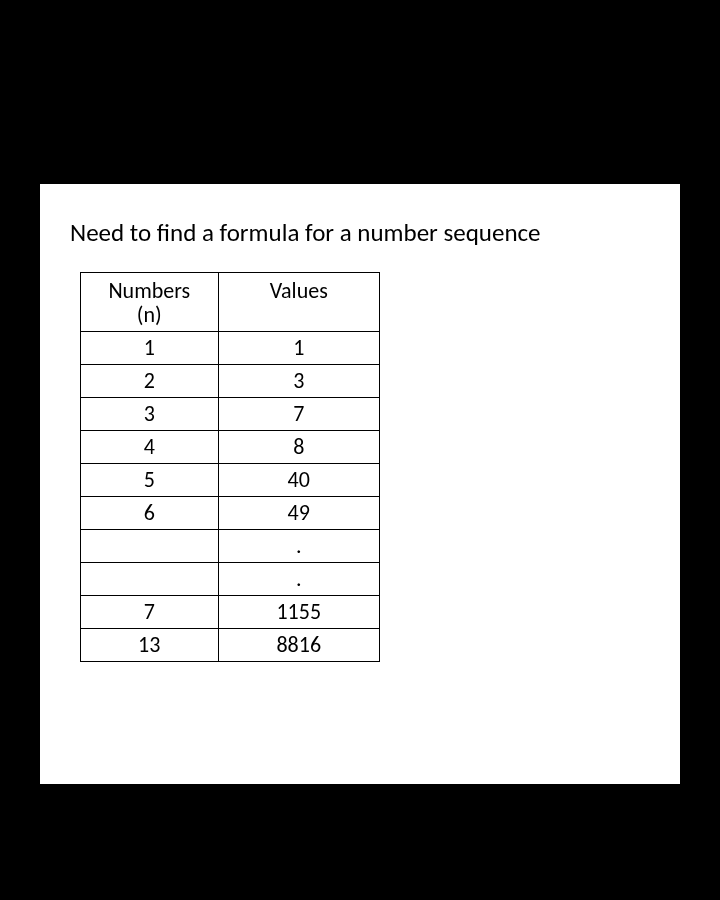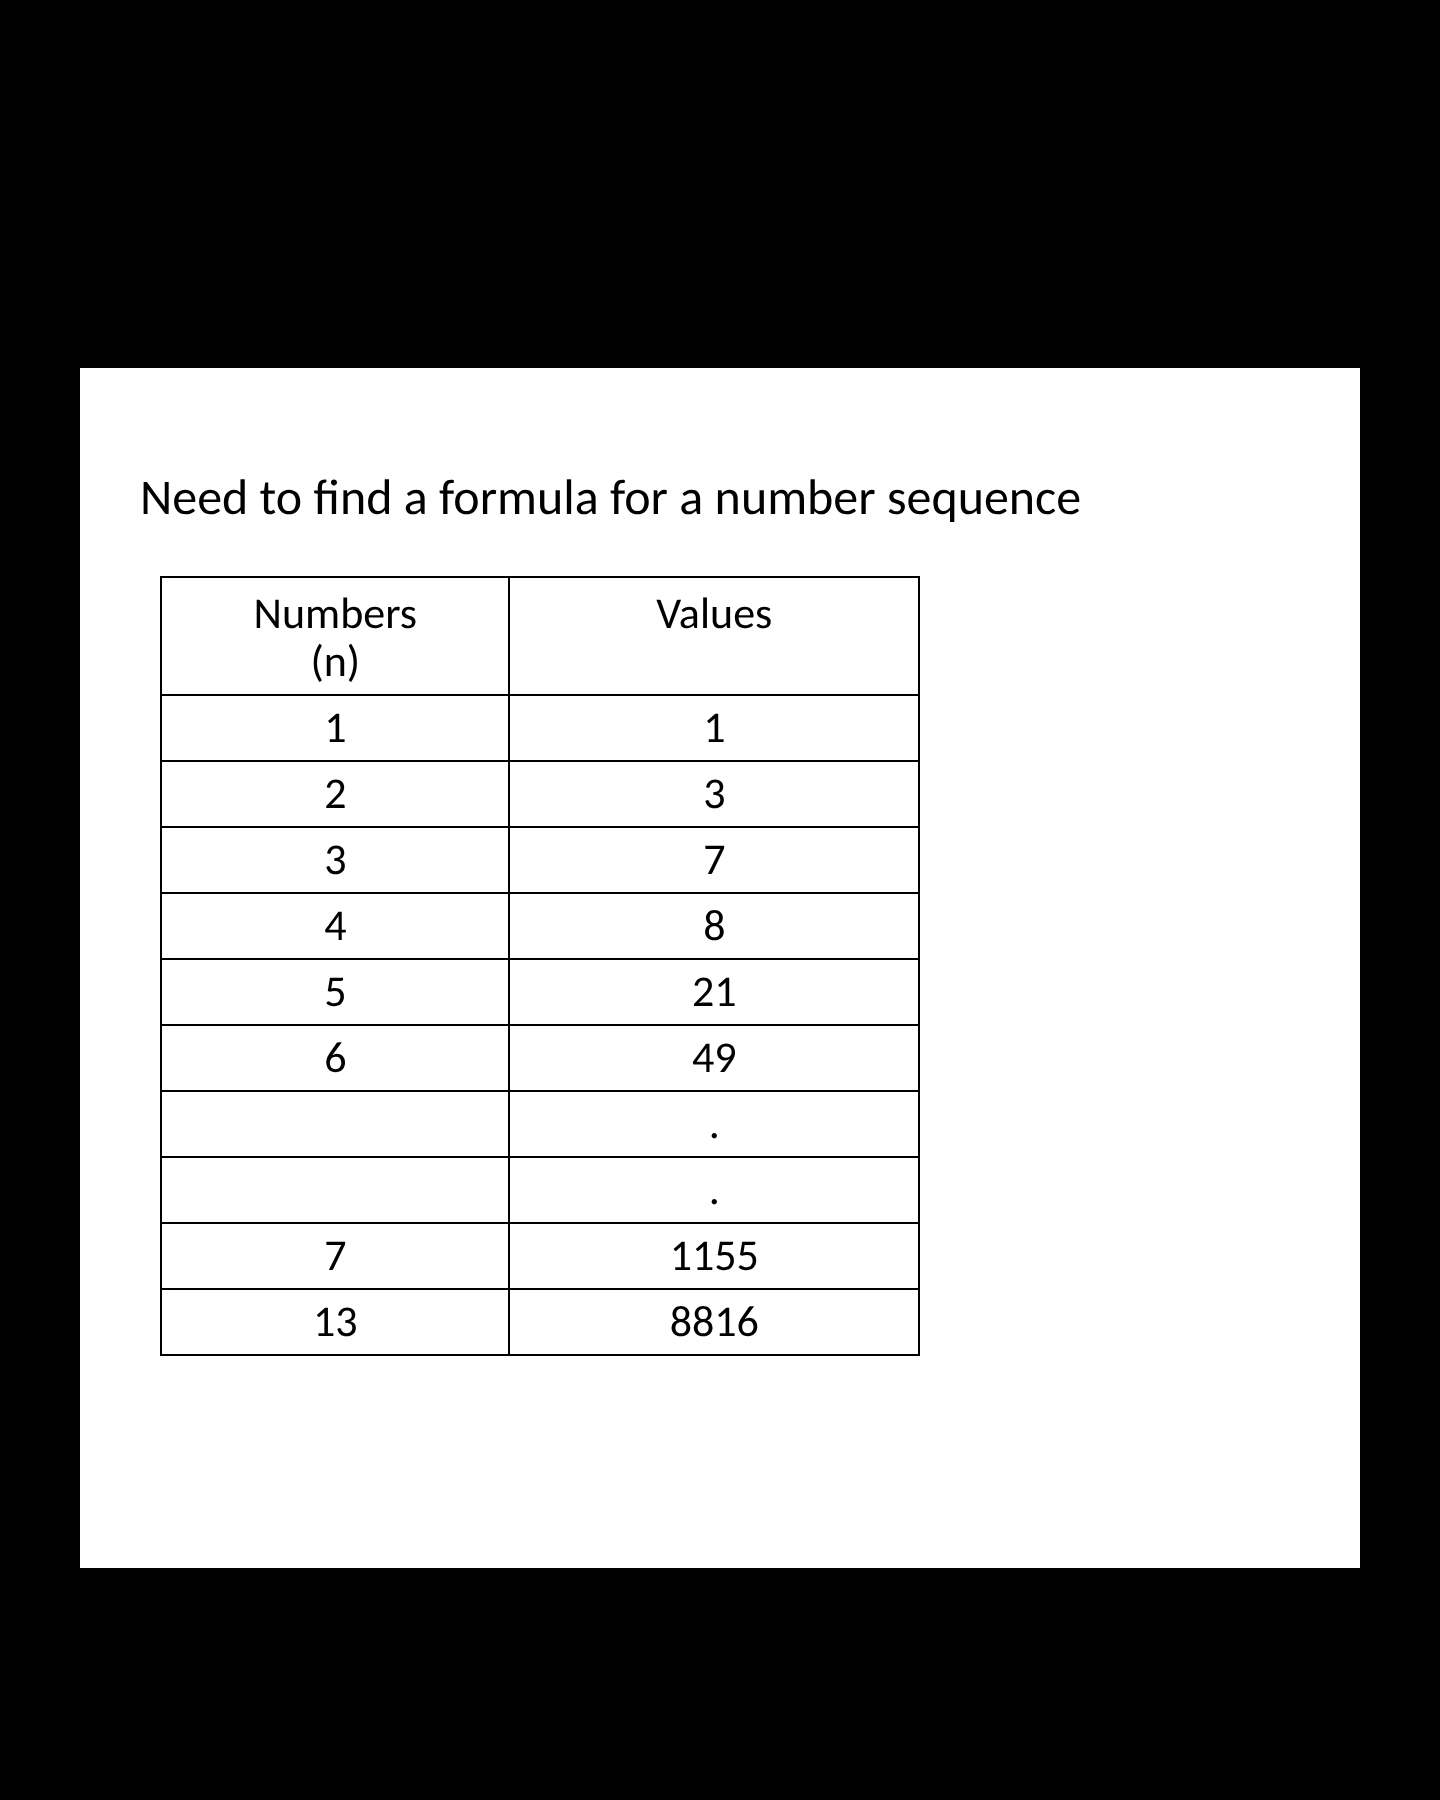--- a/index.html
+++ b/index.html
@@ -12,33 +12,33 @@
       overflow: hidden;
     }
     .paper {
       position: absolute;
       left: 40px;
       top: 184px;
       width: 640px;
       height: 600px;
       background-color: #ffffff;
       box-sizing: border-box;
-      padding: 50px 30px 28px 30px;
+      padding: 34px 30px 28px 30px;
     }
     .title {
       font-size: 25px;
       color: #000000;
       margin: 0 0 24px 0;
       font-weight: 400;
       line-height: 1.2;
     }
     table.seq {
       border-collapse: collapse;
       margin-left: 10px;
-      width: 380px;
+      width: 300px;
     }
     table.seq td, table.seq th {
       border: 1.5px solid #000;
       text-align: center;
       font-size: 22px;
       font-weight: 400;
       color: #000;
       height: 28px;
       line-height: 1.1;
       padding: 2px 4px;
@@ -97,21 +97,21 @@
       <tr>
         <td>3</td>
         <td>7</td>
       </tr>
       <tr>
         <td>4</td>
         <td>8</td>
       </tr>
       <tr>
         <td>5</td>
-        <td>21</td>
+        <td>40</td>
       </tr>
       <tr>
         <td>6</td>
         <td>49</td>
       </tr>
       <tr>
         <td class="dot-cell"></td>
         <td class="dot-cell">.</td>
       </tr>
       <tr>

